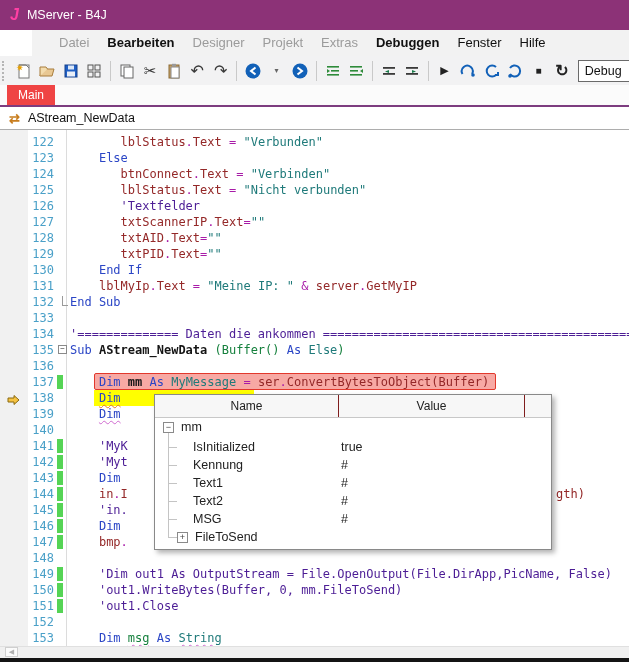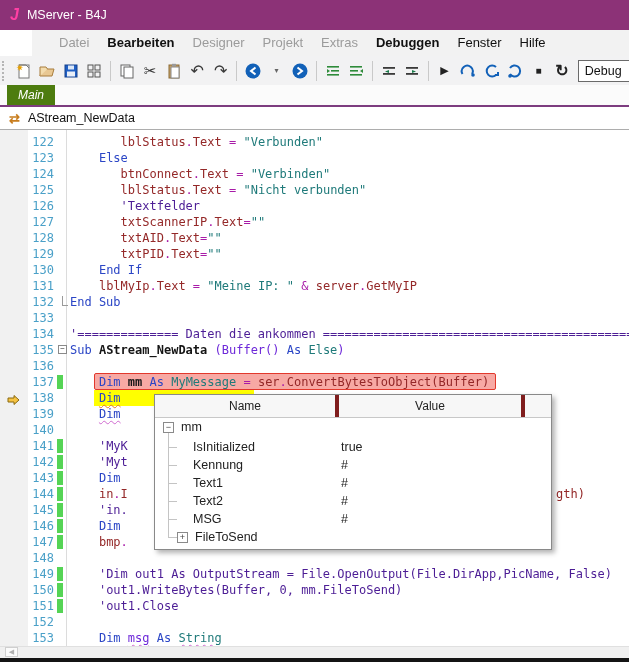--- a/index.html
+++ b/index.html
@@ -19,58 +19,58 @@
   .toolbar{left:0;top:56px;width:700px;height:29px;background:#f2f2f3;display:flex;align-items:center;}
   .grip{width:5px;height:20px;margin:0 3px 0 2px;border-left:2px dotted #b5b5b5;}
   .tbtn{width:22px;height:22px;display:flex;align-items:center;justify-content:center;margin:0 1px;}
   .tbtn svg{display:block;}
   .tsep{width:1px;height:20px;background:#c9c9c9;margin:0 4px;}
   .glyph{font-size:15px;color:#3a3a3a;line-height:1;}
   .combo{height:22px;width:125px;background:#fff;border:1px solid #6a6a6a;box-sizing:border-box;
          font-size:12.5px;color:#111;display:flex;align-items:center;padding-left:6px;margin-left:4px;}
   
   .tabstrip{left:0;top:85px;width:629px;height:20px;background:#fbfbfb;}
-  .tab-main{position:absolute;left:7px;top:0;height:20px;background:#4d7c0f;color:#fff;
-            font-size:12px;display:flex;align-items:center;padding:0 11px;font-style:italic;}
+  .tab-main{position:absolute;left:7px;top:0;height:20px;background:#ef4444;color:#fff;
+            font-size:12px;display:flex;align-items:center;padding:0 11px;}
   .tab-underline{left:0;top:105px;width:629px;height:2px;background:#7d3c7f;}
   
   .navbar{left:0;top:107px;width:629px;height:23px;background:#fff;border-bottom:1px solid #adadad;
           box-sizing:border-box;display:flex;align-items:center;}
   .nav-icon{color:#c87d1e;font-weight:bold;font-size:13px;margin:0 8px 0 9px;}
   .nav-text{font-size:12.5px;color:#111;}
   
   .editor{left:0;top:130px;width:629px;height:516px;background:#fff;overflow:hidden;}
   .gutter-strip{position:absolute;left:0;top:0;width:28px;height:516px;background:#f1f1f1;}
   .gutter-sep{position:absolute;left:66px;top:0;width:1px;height:516px;background:#dcdcdc;}
   .cline{position:absolute;left:0;width:629px;height:16px;}
   .lnum{position:absolute;left:0;top:0;width:54px;text-align:right;color:#4aa0c8;
         font-family:"DejaVu Sans Mono",monospace;font-size:12px;line-height:16px;}
   .chbar{position:absolute;left:57px;top:1px;width:6px;height:14px;background:#55d455;}
   .ctext{position:absolute;left:70px;top:0;white-space:pre;font-family:"DejaVu Sans Mono",monospace;
          font-size:12px;line-height:16px;}
   .tk-kw{color:#2b46c6;} .tk-id{color:#942828;} .tk-pu{color:#a81ca8;} .tk-st{color:#1f7a7a;}
-  .tk-ty{color:#1f7a7a;} .tk-cm{color:#4c1d95;} .tk-pl{color:#6d28d9;} .tk-bd{color:#151515;font-weight:bold;}
+  .tk-ty{color:#1f7a7a;} .tk-cm{color:#4c1d95;} .tk-pl{color:#15803d;} .tk-bd{color:#151515;font-weight:bold;}
   .w-or{text-decoration:underline wavy #e07a2a;text-decoration-thickness:1px;text-underline-offset:2px;}
   .w-mg{text-decoration:underline wavy #d06bd0;text-decoration-thickness:1px;text-underline-offset:2px;}
   .hl-red{position:absolute;left:94px;top:-1px;width:402px;height:17px;background:#f7a9a4;
           border:1px solid #e2382c;border-radius:2px;box-sizing:border-box;}
   .hl-yellow{position:absolute;left:94px;top:0;width:160px;height:16px;background:#ffff00;}
   .exec-arrow{position:absolute;left:7px;top:2px;}
   .fold-minus{position:absolute;left:58px;top:3px;width:9px;height:9px;border:1px solid #8a8a8a;
               background:#fff;box-sizing:border-box;font-size:8px;line-height:6px;text-align:center;color:#333;}
   .fold-end{position:absolute;left:62px;top:2px;width:5px;height:9px;border-left:1px solid #9a9a9a;
             border-bottom:1px solid #9a9a9a;}
   .frag{position:absolute;top:0;font-family:"DejaVu Sans Mono",monospace;font-size:12px;line-height:16px;}
   
   .popup{left:154px;top:394px;width:398px;height:156px;background:#fff;border:1px solid #898989;
          box-shadow:3px 3px 5px rgba(0,0,0,0.30);box-sizing:border-box;}
   .pop-header{position:absolute;left:0;top:0;width:100%;height:22px;background:#f7f7f7;
               border-bottom:1px solid #c8c8c8;display:flex;}
   .pop-h-cell{font-size:12px;color:#222;display:flex;align-items:center;justify-content:center;
-              border-right:4px solid #7f1d1d;box-sizing:border-box;height:22px;}
+              border-right:1px solid #7f1d1d;box-sizing:border-box;height:22px;}
   .pop-body{position:absolute;left:0;top:22px;right:0;bottom:0;}
   .prow{position:absolute;left:0;width:100%;height:18px;font-size:12.5px;color:#222;}
   .pname{position:absolute;top:1px;}
   .pvalue{position:absolute;left:186px;top:1px;}
   .pbox{position:absolute;width:11px;height:11px;border:1px solid #8a8a8a;background:#fff;
         box-sizing:border-box;font-size:9px;line-height:8px;text-align:center;color:#444;top:3px;}
   .tree-v{position:absolute;background:#c4c4c4;width:1px;}
   .tree-h{position:absolute;background:#c4c4c4;height:1px;width:9px;}
   
   .hscroll{left:0;top:646px;width:629px;height:12px;background:#f0f0f0;border-top:1px solid #e0e0e0;box-sizing:border-box;}

